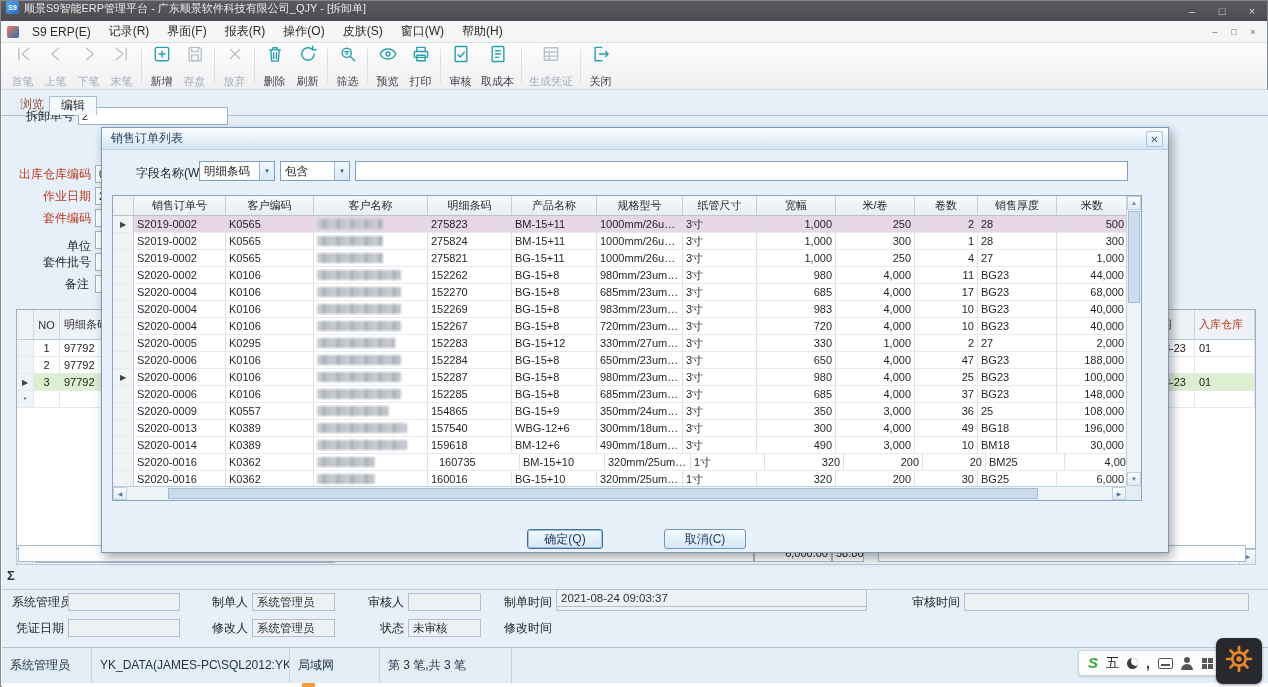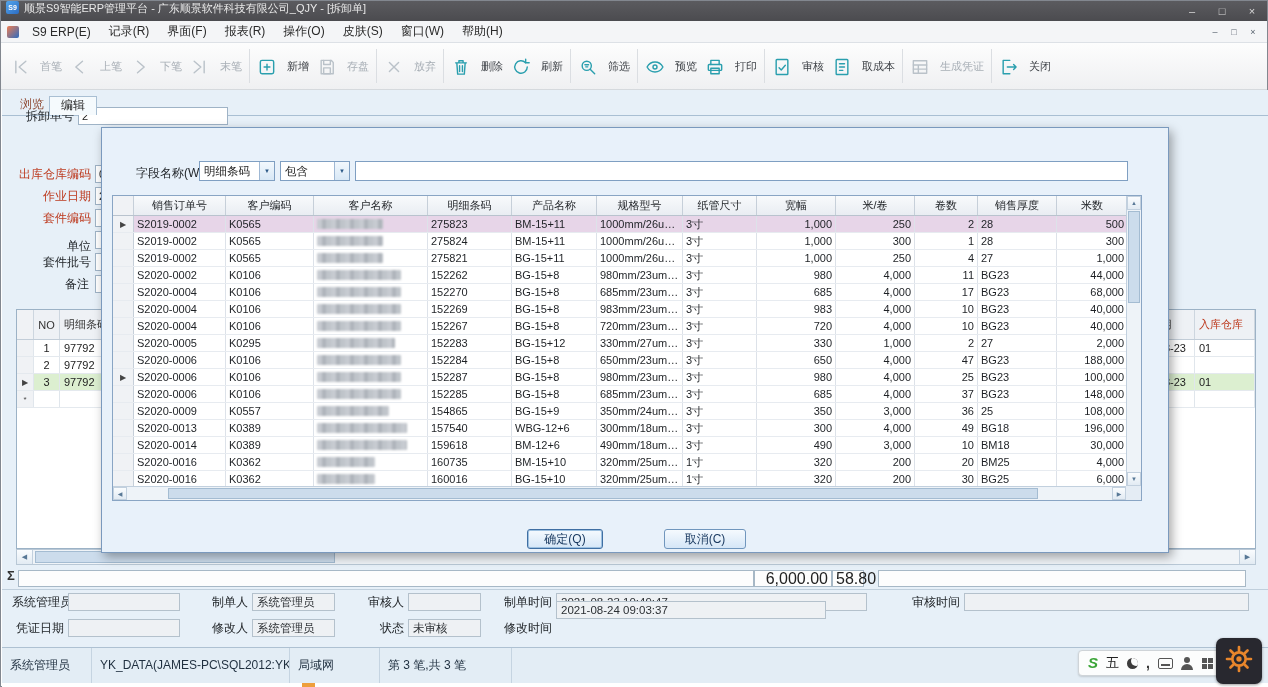--- a/index.html
+++ b/index.html
@@ -14,21 +14,21 @@
 .win-btn{width:30px;display:flex;align-items:center;justify-content:center;color:#d9d9d9;font-size:11px}
 
 #menubar{position:absolute;left:0;top:20px;width:100%;height:22px;background:#f4f5f7;border-bottom:1px solid #dde1e6;display:flex;align-items:center;font-size:12px}
 #menu-badge{width:12px;height:12px;margin:0 4px 0 6px;border-radius:2px;background:linear-gradient(135deg,#ef7d52,#2d6cc1);flex:none}
 #menu-items{display:flex;height:100%}
 .menu-item{padding:0 9px;height:100%;display:flex;align-items:center;color:#2a2a2a;white-space:nowrap}
 #mdi-btns{margin-left:auto;display:flex;padding-right:6px;gap:3px}
 .mdi-btn{width:16px;height:15px;display:flex;align-items:center;justify-content:center;color:#5a6470;font-size:9px;border:1px solid transparent}
 
 #toolbar{position:absolute;left:0;top:42px;width:100%;height:47px;background:linear-gradient(#fdfdfd,#eff0f2);border-bottom:1px solid #d5d9dd;display:flex;align-items:stretch;padding:2px 2px 2px 5px}
-.tbtn{min-width:33px;padding:2px 4px 1px;display:flex;flex-direction:row;align-items:center;justify-content:center;gap:10px}
+.tbtn{min-width:33px;padding:2px 4px 1px;display:flex;flex-direction:column;align-items:center;justify-content:center;gap:10px}
 .tico{width:20px;height:20px;color:#2a9fae;display:flex;align-items:center;justify-content:center}
 .tlbl{font-size:11px;color:#3b3f44;white-space:nowrap}
 .tbtn.off .tico{color:#bac2c9}
 .tbtn.off .tlbl{color:#a8afb6}
 .tsep{width:1px;background:#dbdee2;margin:4px 3px;flex:none}
 
 #content{position:absolute;left:1px;top:89px;width:1266px;height:557px;background:#e7f0f8;overflow:hidden}
 .tab{position:absolute;top:6px;height:19px;line-height:17px;padding:0 11px;font-size:12px}
 #tab-browse{left:7px;color:#8f4a33}
 #tab-edit{left:47px;background:#f5fafd;border:1px solid #a9bfd3;border-bottom:none;color:#1d1d1d;z-index:2}
@@ -51,21 +51,21 @@
 .bg-date{width:68px;min-width:68px;justify-content:flex-end;padding-right:8px}
 .bg-wh{width:60px;min-width:60px;padding-left:4px}
 .bg-row.green>div:not(.bg-sel){background:#dcefd0}
 
 #main-hscroll{position:absolute;left:14px;top:459px;width:1240px;height:16px;background:#f0f4f8;border:1px solid #b9c8d6;display:flex;align-items:center}
 .hs-btn{width:16px;height:14px;font-size:7px;color:#587896;display:flex;align-items:center;justify-content:center;background:linear-gradient(#fafcfe,#e2ebf3);border-right:1px solid #c2d0de;flex:none}
 .hs-btn.hs-right{margin-left:auto;border-right:none;border-left:1px solid #c2d0de}
 #main-hthumb{width:300px;height:12px;background:#ccdcec;border:1px solid #a4bcd2;margin-left:2px}
 
 #sigma{position:absolute;left:5px;top:478px;font-size:13px;font-weight:700;color:#333}
-.sum-box{position:absolute;top:480px;height:17px;background:#fdfdfd;border:1px solid #a7b8c6;font-size:16px;line-height:15px;padding:0 3px;text-align:right;color:#222}
+.sum-box{position:absolute;top:455px;height:17px;background:#fdfdfd;border:1px solid #a7b8c6;font-size:11px;line-height:15px;padding:0 3px;text-align:right;color:#222}
 #sum-1{left:16px;width:736px}
 #sum-2{left:752px;width:78px}
 #sum-3{left:830px;width:32px}
 #sum-4{left:876px;width:368px}
 #groove{position:absolute;left:0;top:499px;width:100%;height:1px;background:#c0cfdc}
 .ft-label{position:absolute;font-size:12px;text-align:right;line-height:18px;white-space:nowrap;color:#22262a}
 .ft-input{position:absolute;height:18px;background:#eef1f4;border:1px solid #b4c1cc;font-size:11.5px;line-height:16px;padding:0 4px;color:#2b2f33;white-space:nowrap;overflow:hidden}
 
 #statusbar{position:absolute;left:1px;top:646px;width:1266px;height:36px;background:#e3edf5;border-top:1px solid #aec1d2;display:flex;font-size:12px;color:#1f2f3f}
 .sb-cell{padding-left:8px;line-height:34px;border-right:1px solid #c5d4e1;white-space:nowrap;overflow:hidden}
@@ -395,25 +395,29 @@
         <div class="ft-input" style="top: 503px; left: 554px; width: 311px;">2021-08-23 10:49:47</div>
         <div class="ft-label" style="top: 503px; left: 898px; width: 60px;">审核时间</div>
         <div class="ft-input" style="top: 503px; left: 962px; width: 285px;"></div>
         <div class="ft-label" style="top: 529px; left: 10px; width: 52px;">凭证日期</div>
         <div class="ft-input" style="top: 529px; left: 66px; width: 112px;"></div>
         <div class="ft-label" style="top: 529px; left: 198px; width: 48px;">修改人</div>
         <div class="ft-input" style="top: 529px; left: 250px; width: 83px;">系统管理员</div>
         <div class="ft-label" style="top: 529px; left: 354px; width: 48px;">状态</div>
         <div class="ft-input" style="top: 529px; left: 406px; width: 73px;">未审核</div>
         <div class="ft-label" style="top: 529px; left: 490px; width: 60px;">修改时间</div>
-        <div class="ft-input" style="top: 499px; left: 554px; width: 270px; margin-top: 12px;">2021-08-24 09:03:37</div>
+        <div class="ft-input" style="top: 499px; left: 554px; width: 311px;">2021-08-24 09:03:37</div>
       </div>
   </div>
 
   <div id="modal">
+    <div id="modal-titlebar">
+      <div id="modal-title">销售订单列表</div>
+      <div id="modal-close">✕</div>
+    </div>
     <div class="flt-label">字段名称(W)</div>
     <div class="combo" id="combo-field">
       <span class="combo-val">明细条码</span>
       <span class="combo-btn">▼</span>
     </div>
     <div class="combo" id="combo-op">
       <span class="combo-val">包含</span>
       <span class="combo-btn">▼</span>
     </div>
     <input id="flt-input" value="" style="">
@@ -672,21 +676,21 @@
             <div class="mg-cell" style="width: 79px; min-width: 79px;">BM18</div>
             <div class="mg-cell al-r" style="width: 71px; min-width: 71px;">30,000</div>
           </div>
           <div class="mg-row">
             <div class="mg-cell mg-sel"></div>
             <div class="mg-cell" style="width: 92px; min-width: 92px;">S2020-0016</div>
             <div class="mg-cell" style="width: 88px; min-width: 88px;">K0362</div>
             <div class="mg-cell" style="width: 114px; min-width: 114px;">
               <span class="redact" style="width: 58px;"></span>
             </div>
-            <div class="mg-cell" style="width: 84px; min-width: 84px;">160735</div>
+            <div class="mg-cell" style="width: 84px; min-width: 84px; margin-left: 8px;">160735</div>
             <div class="mg-cell" style="width: 85px; min-width: 85px;">BM-15+10</div>
             <div class="mg-cell" style="width: 86px; min-width: 86px;">320mm/25um…</div>
             <div class="mg-cell" style="width: 74px; min-width: 74px;">1寸</div>
             <div class="mg-cell al-r" style="width: 79px; min-width: 79px;">320</div>
             <div class="mg-cell al-r" style="width: 79px; min-width: 79px;">200</div>
             <div class="mg-cell al-r" style="width: 63px; min-width: 63px;">20</div>
             <div class="mg-cell" style="width: 79px; min-width: 79px;">BM25</div>
             <div class="mg-cell al-r" style="width: 71px; min-width: 71px;">4,000</div>
           </div>
           <div class="mg-row">

